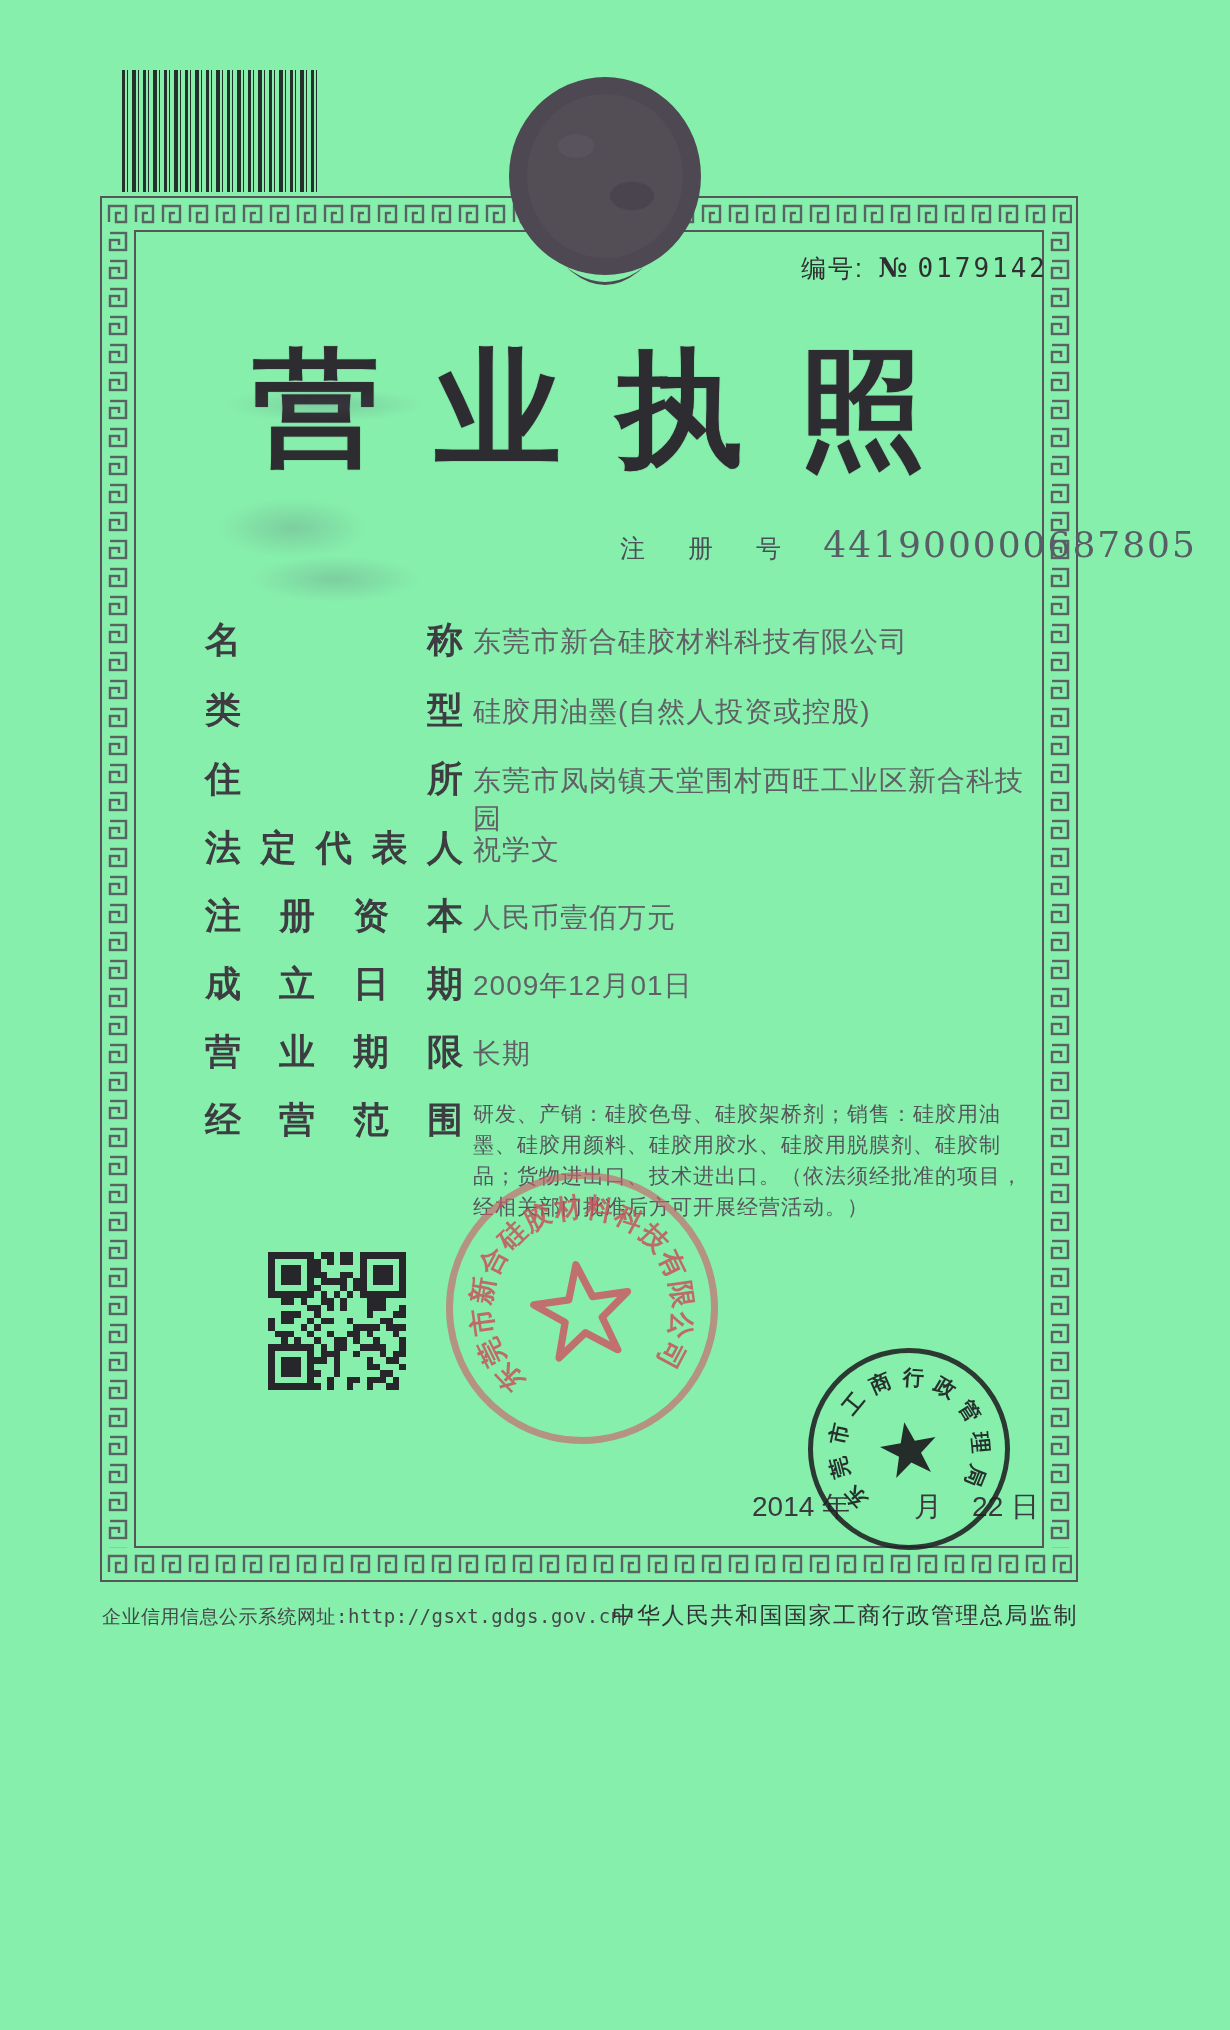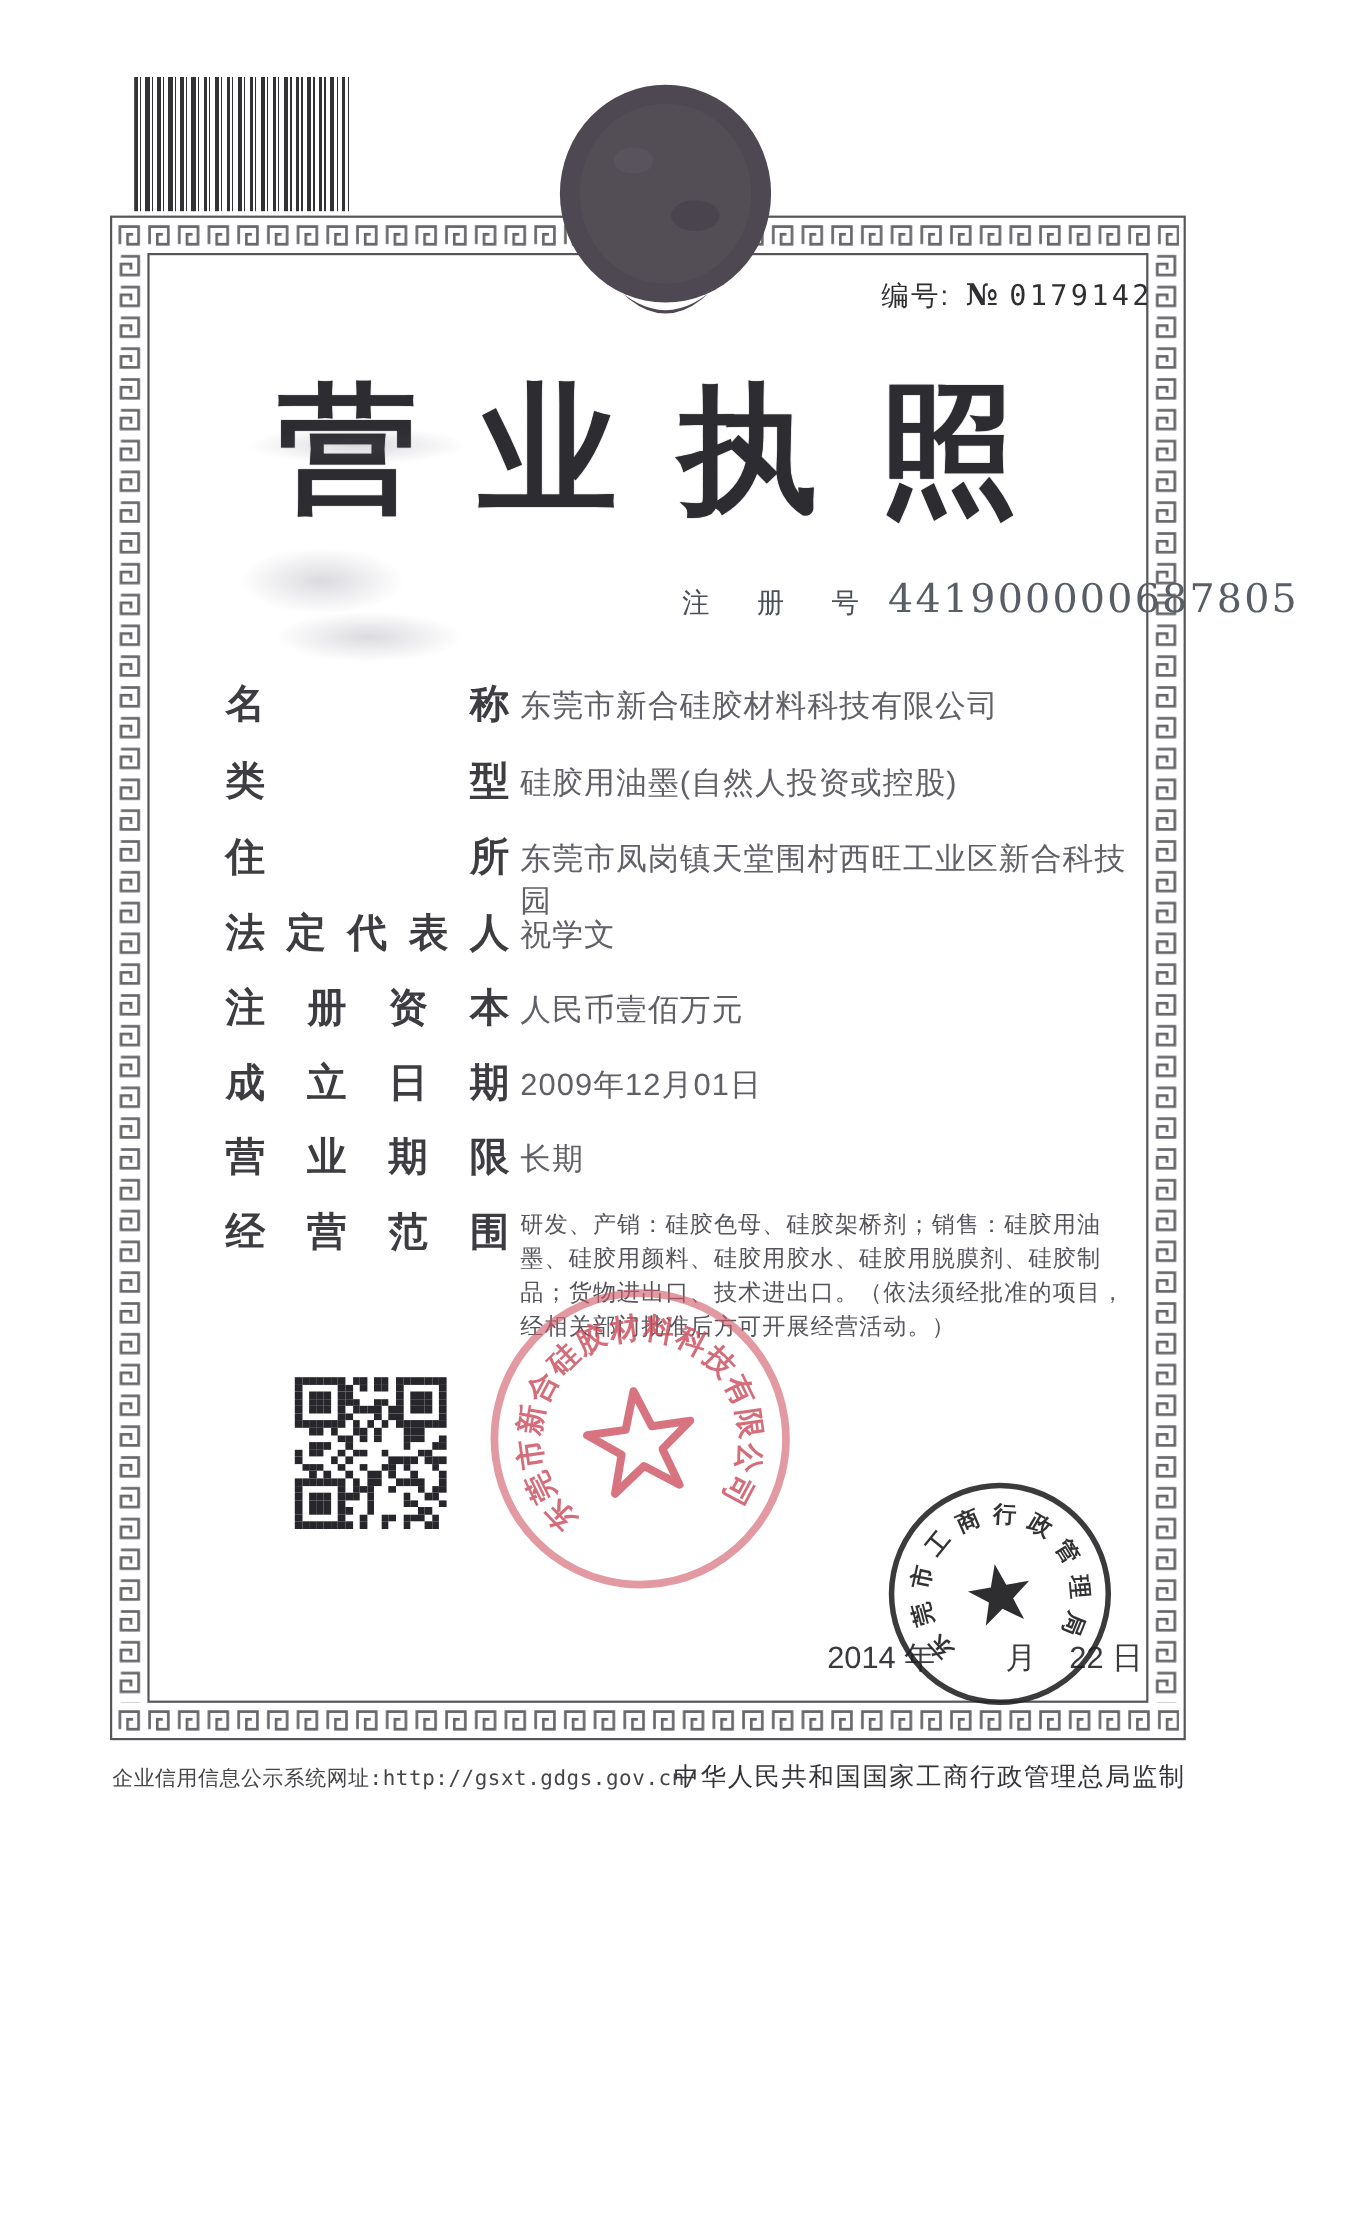--- a/index.html
+++ b/index.html
@@ -1,17 +1,17 @@
 <!DOCTYPE html>
 <html><head>
 <meta charset="utf-8">
 <style>
   html,body{margin:0;padding:0;}
   body{background:#e8e8e8;font-family:"Liberation Sans",sans-serif;}
-  .page{position:relative;width:1230px;height:2030px;background:#ffffff;margin:0 auto;overflow:hidden;}
+  .page{position:relative;width:1230px;height:2030px;background:#86efac;margin:0 auto;overflow:hidden;}
 
   
   .frame{position:absolute;left:100px;top:196px;width:978px;height:1386px;z-index:1;}
   .frame .outer{position:absolute;inset:0;border:2px solid #55555a;}
   .frame .inner{position:absolute;inset:34px;border:2px solid #55555a;}
   .bs{position:absolute;opacity:.9;}
   .bs-top{left:4px;top:4px;width:968px;height:28px;}
   .bs-bottom{left:4px;bottom:4px;width:968px;height:28px;}
   .bs-left{left:4px;top:32px;width:28px;height:1320px;}
   .bs-right{right:4px;top:32px;width:28px;height:1320px;}
@@ -26,21 +26,21 @@
   .serial{position:absolute;top:252px;right:182px;z-index:2;font-size:25px;color:#2f2f32;letter-spacing:2px;}
   .serial .pfx{font-family:"DejaVu Serif",serif;font-weight:bold;font-size:27px;margin:0 8px 0 14px;}
   .serial .num{font-family:"DejaVu Sans Mono",monospace;font-size:26px;letter-spacing:3px;}
 
   .title{position:absolute;left:100px;top:326px;width:978px;z-index:2;text-align:center;
     font-size:126px;font-weight:700;color:#2d2c30;letter-spacing:56px;text-indent:56px;
     font-family:"Liberation Sans",sans-serif;text-shadow:0 0 1px #55545a;}
 
   .regno{position:absolute;left:620px;top:524px;z-index:2;white-space:nowrap;}
   .regno .lab{font-size:25px;color:#4b5058;letter-spacing:18px;font-weight:500;}
-  .regno .val{font-size:36px;color:#585d66;letter-spacing:2px;margin-left:4px;font-family:"DejaVu Serif",serif;}
+  .regno .val{font-size:36px;color:#585d66;letter-spacing:2px;margin-left:20px;font-family:"DejaVu Serif",serif;}
 
   
   .row{position:absolute;left:205px;width:830px;z-index:2;}
   .row .lab{position:absolute;left:0;top:0;width:258px;font-size:36px;font-weight:600;color:#3d3d41;
     text-align:justify;text-align-last:justify;letter-spacing:0;}
   .row .val{position:absolute;left:268px;top:7px;width:562px;font-size:28px;color:#606066;letter-spacing:1px;}
   .row.r0{top:616px}.row.r1{top:686px}.row.r2{top:755px}.row.r3{top:824px}
   .row.r4{top:892px}.row.r5{top:960px}.row.r6{top:1028px}.row.r7{top:1096px}
   .row.r7 .val{font-size:21px;line-height:1.48;top:2px;color:#55555b;}
 

